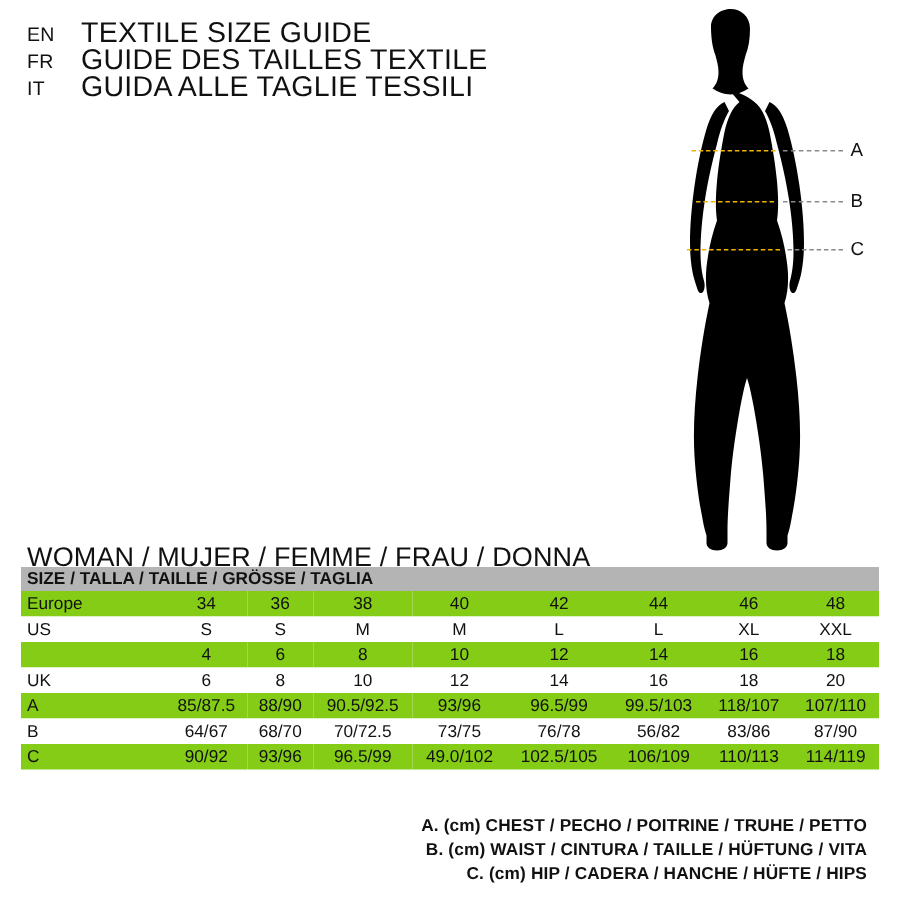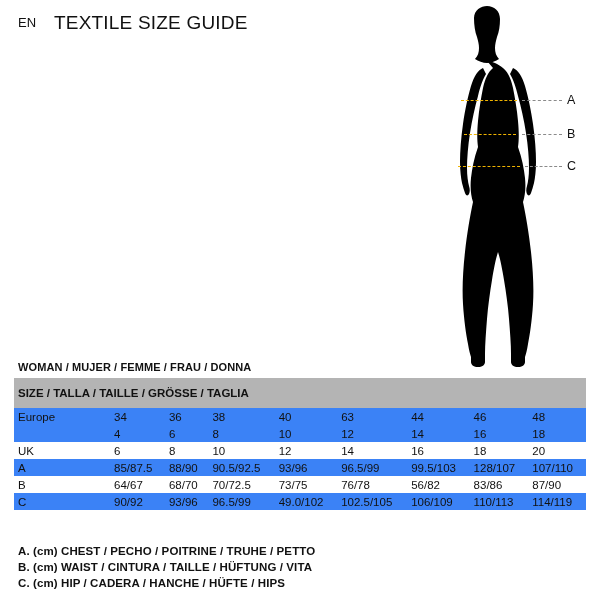--- a/index.html
+++ b/index.html
@@ -73,22 +73,22 @@
     font-size: 12.5px;
     color: #111;
     z-index: 4;
   }
 
   
   .woman-title {
     position: absolute;
     top: 361px;
     left: 18px;
-    font-size: 11px;
-    font-weight: bold;
+    font-size: 18px;
+    font-weight: normal;
     letter-spacing: 0.1px;
     color: #111;
   }
 
   table.size-table {
     position: absolute;
     top: 378px;
     left: 14px;
     width: 572px;
     border-collapse: collapse;
@@ -97,60 +97,70 @@
   }
   table.size-table td {
     height: 17px;
     padding: 0 4px;
     white-space: nowrap;
   }
   tr.row-head td {
     background: #b4b4b4;
     font-weight: bold;
     font-size: 11.5px;
-    height: 30px;
+    height: 16px;
   }
   tr.row-alt td {
-    background: #3b82f6;
+    background: #84cc16;
   }
   tr.row-plain td {
     background: #ffffff;
   }
   td.lbl {
     text-align: left;
     width: 88px;
     padding-left: 6px;
   }
   td.val {
+    text-align: center;
   }
 
   
   .legend {
     position: absolute;
     left: 18px;
     top: 543px;
     width: 560px;
+    text-align: right;
   }
   .legend-row {
     font-size: 11.5px;
     font-weight: bold;
     line-height: 16px;
     color: #111;
     letter-spacing: 0.1px;
   }
 </style>
 </head>
 <body>
 
 <div class="page">
 
   <div class="lang-block">
     <div class="lang-row">
       <span class="lang-code">EN</span>
       <span class="lang-text">TEXTILE SIZE GUIDE</span>
+    </div>
+    <div class="lang-row">
+      <span class="lang-code">FR</span>
+      <span class="lang-text">GUIDE DES TAILLES TEXTILE</span>
+    </div>
+    <div class="lang-row">
+      <span class="lang-code">IT</span>
+      <span class="lang-text">GUIDA ALLE TAGLIE TESSILI</span>
     </div>
   </div>
 
   <div class="figure-wrap">
     <svg class="figure-svg" width="160" height="370" viewBox="0 0 160 370">
       <g fill="#000000">
 
         <path d="M44,12 C44,4 51,0 57,0 C64,0 70,5 70,13 C70,20 69,26 67,31
                  C66,35 65,38 65,42 C65,46 66,50 69,53
                  C66,55 61,57 57,57 C53,57 48,55 45,53
@@ -224,26 +234,37 @@
       <tr class="row-head">
         <td colspan="9">SIZE / TALLA / TAILLE / GRÖSSE / TAGLIA</td>
       </tr>
 
       <tr class="row-alt">
         <td class="lbl">Europe</td>
         <td class="val">34</td>
         <td class="val">36</td>
         <td class="val">38</td>
         <td class="val">40</td>
-        <td class="val">63</td>
+        <td class="val">42</td>
         <td class="val">44</td>
         <td class="val">46</td>
         <td class="val">48</td>
       </tr>
 
+      <tr class="row-plain">
+        <td class="lbl">US</td>
+        <td class="val">S</td>
+        <td class="val">S</td>
+        <td class="val">M</td>
+        <td class="val">M</td>
+        <td class="val">L</td>
+        <td class="val">L</td>
+        <td class="val">XL</td>
+        <td class="val">XXL</td>
+      </tr>
 
       <tr class="row-alt">
         <td class="lbl"></td>
         <td class="val">4</td>
         <td class="val">6</td>
         <td class="val">8</td>
         <td class="val">10</td>
         <td class="val">12</td>
         <td class="val">14</td>
         <td class="val">16</td>
@@ -263,21 +284,21 @@
       </tr>
 
       <tr class="row-alt">
         <td class="lbl">A</td>
         <td class="val">85/87.5</td>
         <td class="val">88/90</td>
         <td class="val">90.5/92.5</td>
         <td class="val">93/96</td>
         <td class="val">96.5/99</td>
         <td class="val">99.5/103</td>
-        <td class="val">128/107</td>
+        <td class="val">118/107</td>
         <td class="val">107/110</td>
       </tr>
 
       <tr class="row-plain">
         <td class="lbl">B</td>
         <td class="val">64/67</td>
         <td class="val">68/70</td>
         <td class="val">70/72.5</td>
         <td class="val">73/75</td>
         <td class="val">76/78</td>

